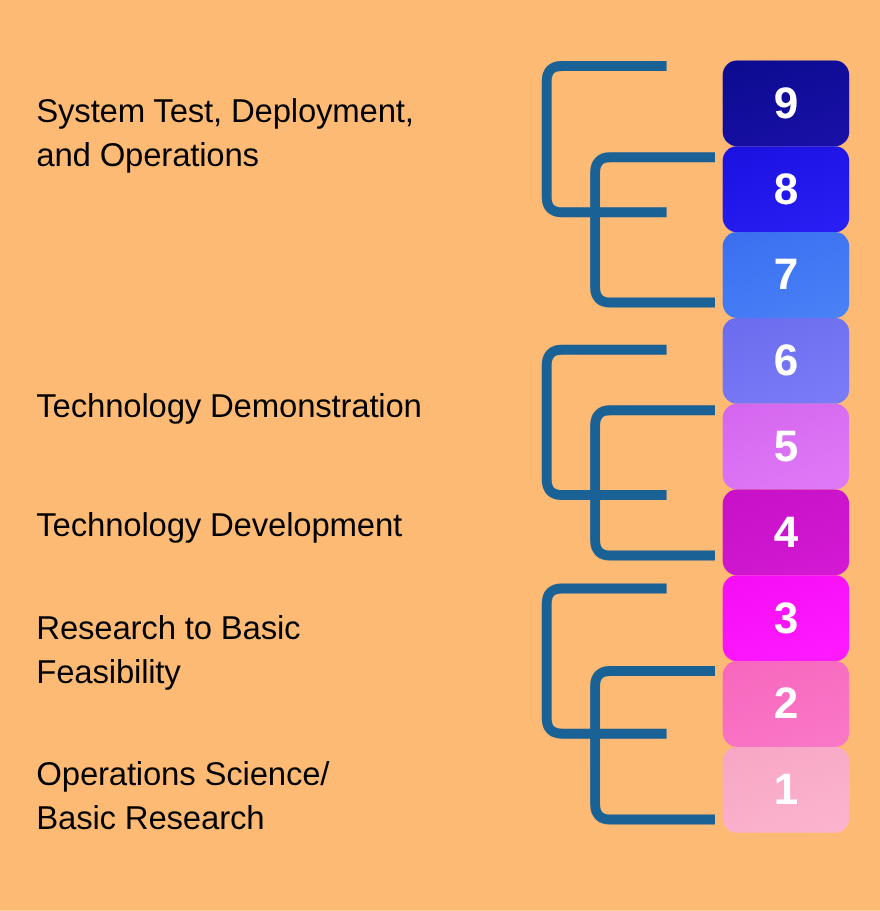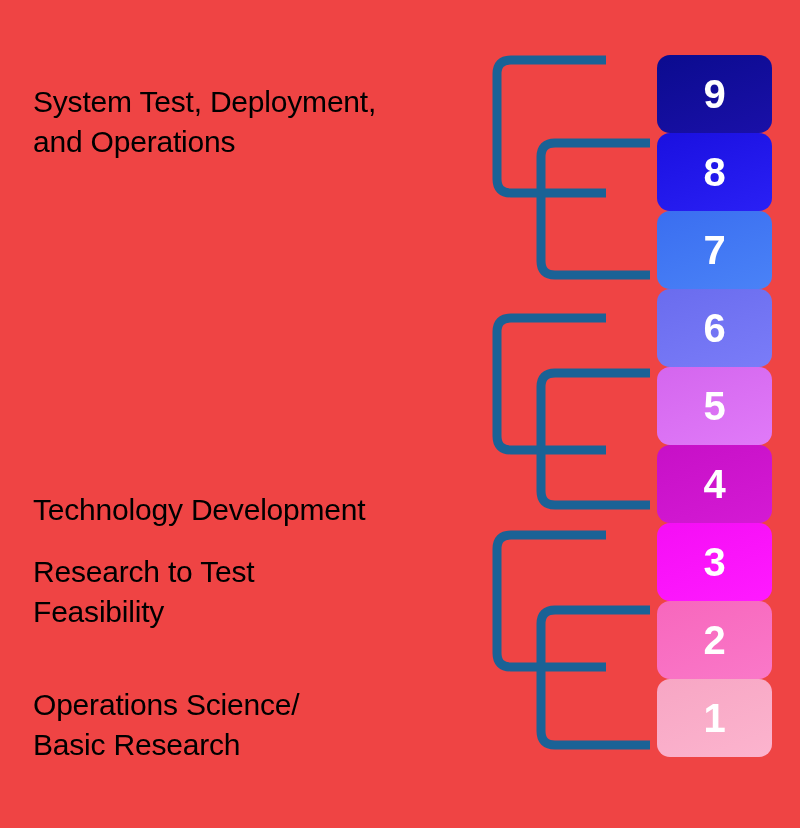--- a/index.html
+++ b/index.html
@@ -9,21 +9,21 @@
     background: #ffffff;
   }
   body {
     font-family: "Liberation Sans", sans-serif;
     -webkit-font-smoothing: antialiased;
   }
   #stage {
     position: relative;
     width: 800px;
     height: 828px;
-    background: #ef4444;
+    background: #fdba74;
     overflow: hidden;
   }
 
   
   .label {
     position: absolute;
     left: 33px;
     color: #000000;
     font-family: "Liberation Sans", sans-serif;
     font-size: 30px;
@@ -73,22 +73,23 @@
       <path d="M 606 60 L 511 60 Q 497 60 497 74 L 497 179 Q 497 193 511 193 L 606 193" fill="none" stroke="#1a6296" stroke-width="9" stroke-linecap="butt" stroke-linejoin="round"></path>
       <path d="M 650 143 L 555 143 Q 541 143 541 157 L 541 261 Q 541 275 555 275 L 650 275" fill="none" stroke="#1a6296" stroke-width="9" stroke-linecap="butt" stroke-linejoin="round"></path>
       <path d="M 606 318 L 511 318 Q 497 318 497 332 L 497 436 Q 497 450 511 450 L 606 450" fill="none" stroke="#1a6296" stroke-width="9" stroke-linecap="butt" stroke-linejoin="round"></path>
       <path d="M 650 373 L 555 373 Q 541 373 541 387 L 541 491 Q 541 505 555 505 L 650 505" fill="none" stroke="#1a6296" stroke-width="9" stroke-linecap="butt" stroke-linejoin="round"></path>
       <path d="M 606 535 L 511 535 Q 497 535 497 549 L 497 653 Q 497 667 511 667 L 606 667" fill="none" stroke="#1a6296" stroke-width="9" stroke-linecap="butt" stroke-linejoin="round"></path>
       <path d="M 650 610 L 555 610 Q 541 610 541 624 L 541 731 Q 541 745 555 745 L 650 745" fill="none" stroke="#1a6296" stroke-width="9" stroke-linecap="butt" stroke-linejoin="round"></path>
     </svg>
 
   <div class="label" style="top: 82px;">System Test, Deployment,
 and Operations</div>
-  <div class="label" style="top: 458px; margin-top: 32px;">Technology Development</div>
-  <div class="label" style="top: 552px;">Research to Test
+  <div class="label" style="top: 350px;">Technology Demonstration</div>
+  <div class="label" style="top: 458px;">Technology Development</div>
+  <div class="label" style="top: 552px;">Research to Basic
 Feasibility</div>
   <div class="label" style="top: 685px;">Operations Science/
 Basic Research</div>
 
   <div class="trl-block" style="top: 55px; height: 78px; background: linear-gradient(160deg, rgb(11, 11, 143) 0%, rgb(26, 16, 168) 100%);">
     <span class="trl-num">9</span>
   </div>
   <div class="trl-block" style="top: 133px; height: 78px; background: linear-gradient(160deg, rgb(26, 16, 224) 0%, rgb(42, 32, 245) 100%);">
     <span class="trl-num">8</span>
   </div>

